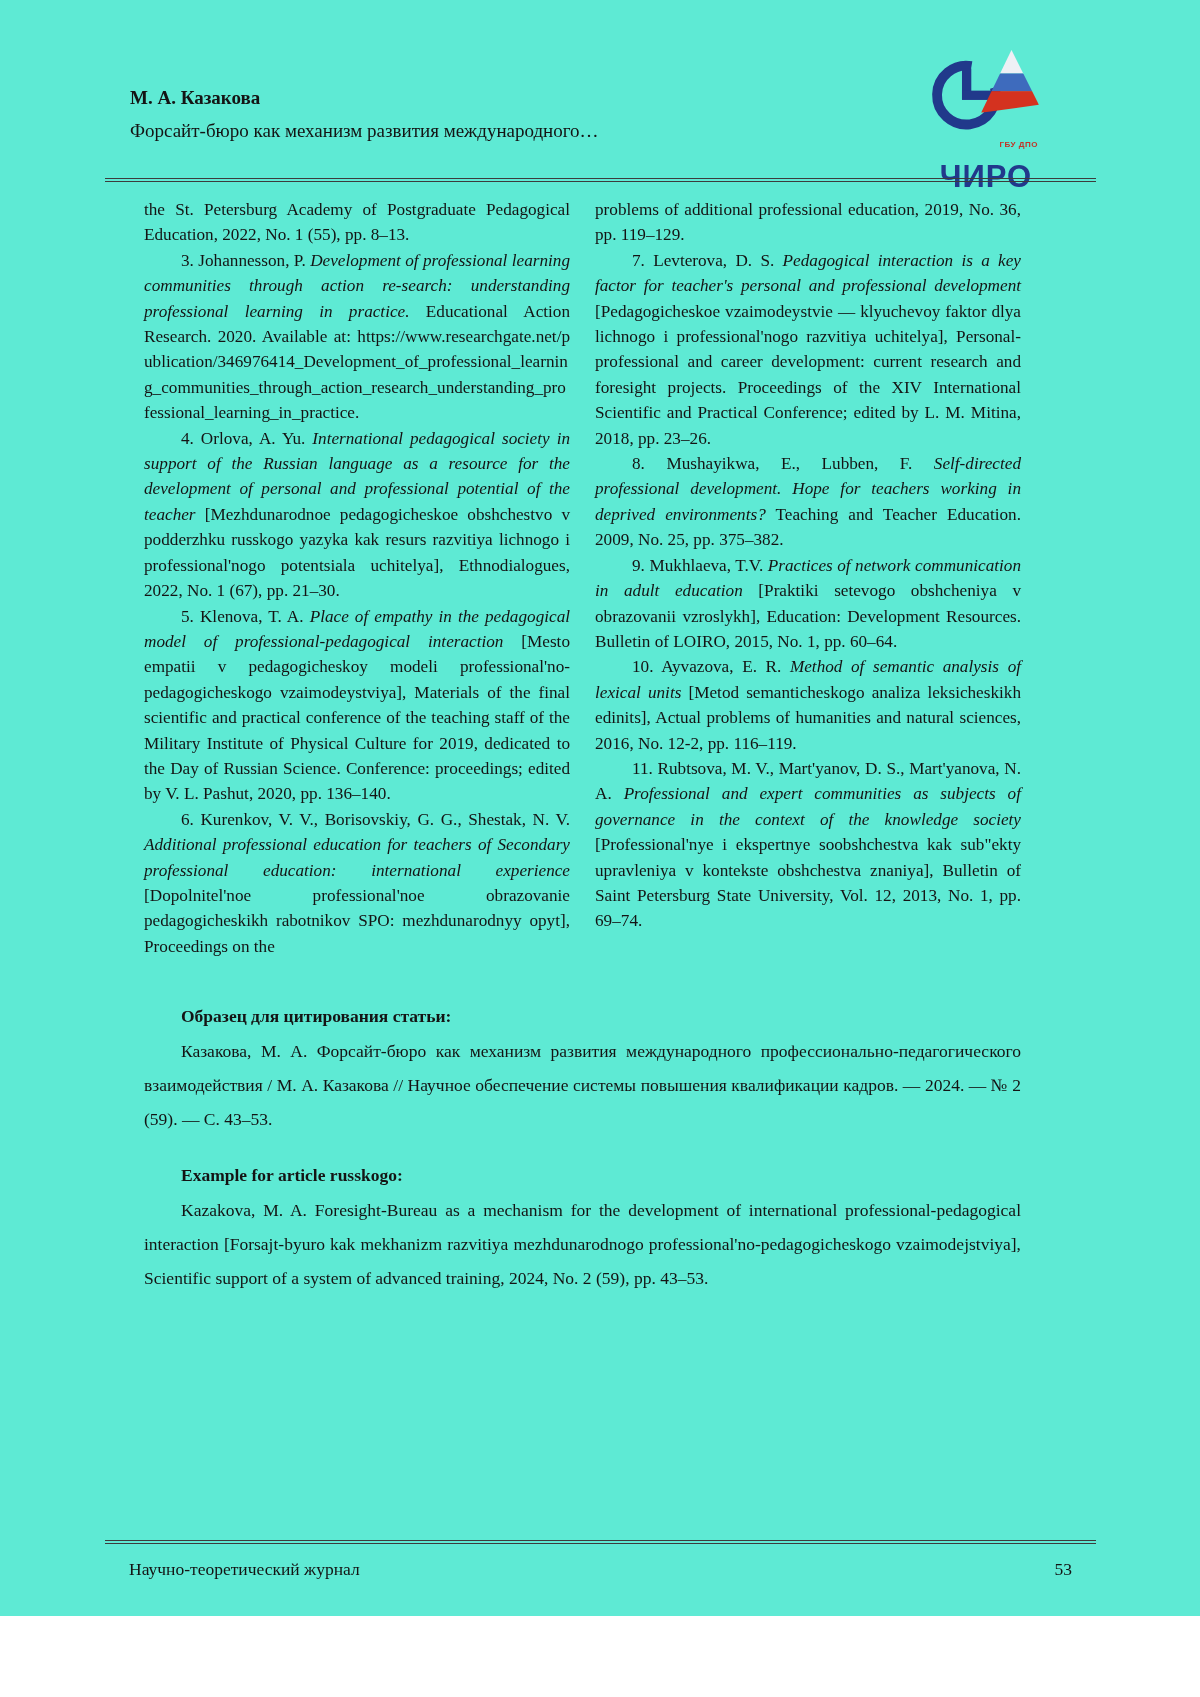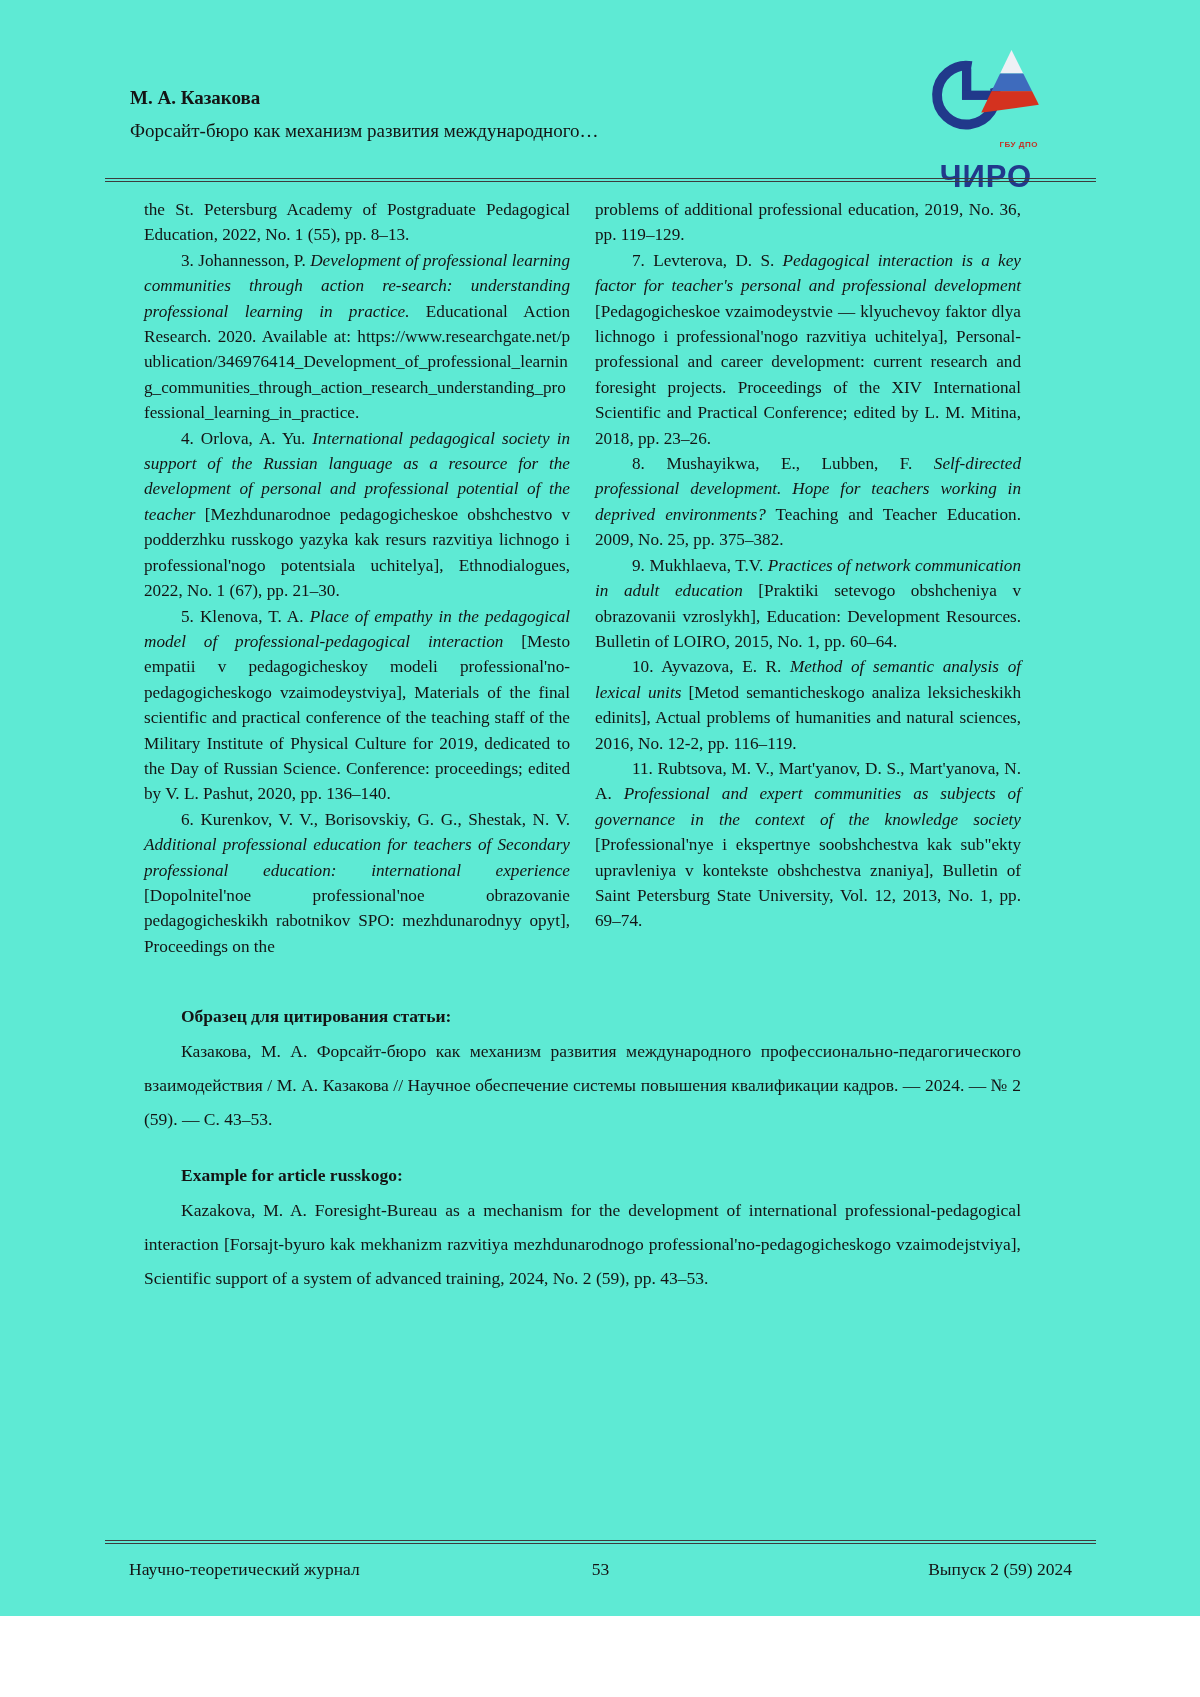--- a/index.html
+++ b/index.html
@@ -102,17 +102,16 @@
       <div class="cit-heading">Example for article russkogo:</div>
       <p class="cit-text">Kazakova, M. A. Foresight-Bureau as a mechanism for the development of international professional-pedagogical interaction [Forsajt-byuro kak mekhanizm razvitiya mezhdunarodnogo professional'no-pedagogicheskogo vzaimodejstviya], Scientific support of a system of advanced training, 2024, No. 2 (59), pp. 43–53.</p>
     </section>
   </div>
 
   <div class="page-footer">
     <div class="rule"></div>
     <div class="footer-row">
       <span class="f-left">Научно-теоретический журнал</span>
       <span class="f-center">53</span>
-      <span class="f-right">Выпуск 2 (59) 2024</span>
     </div>
   </div>
 
 </div>
 
 </body></html>

